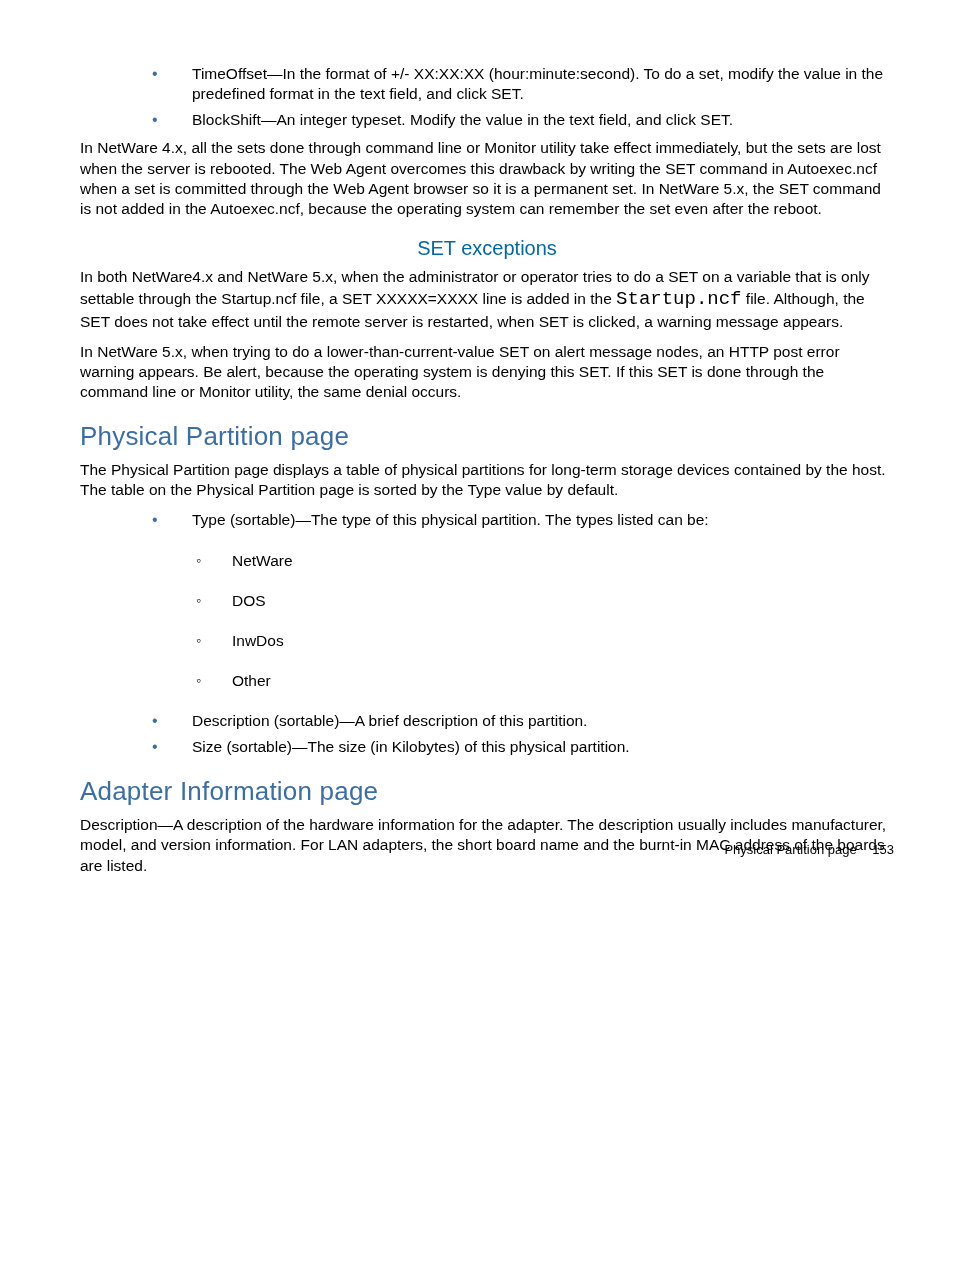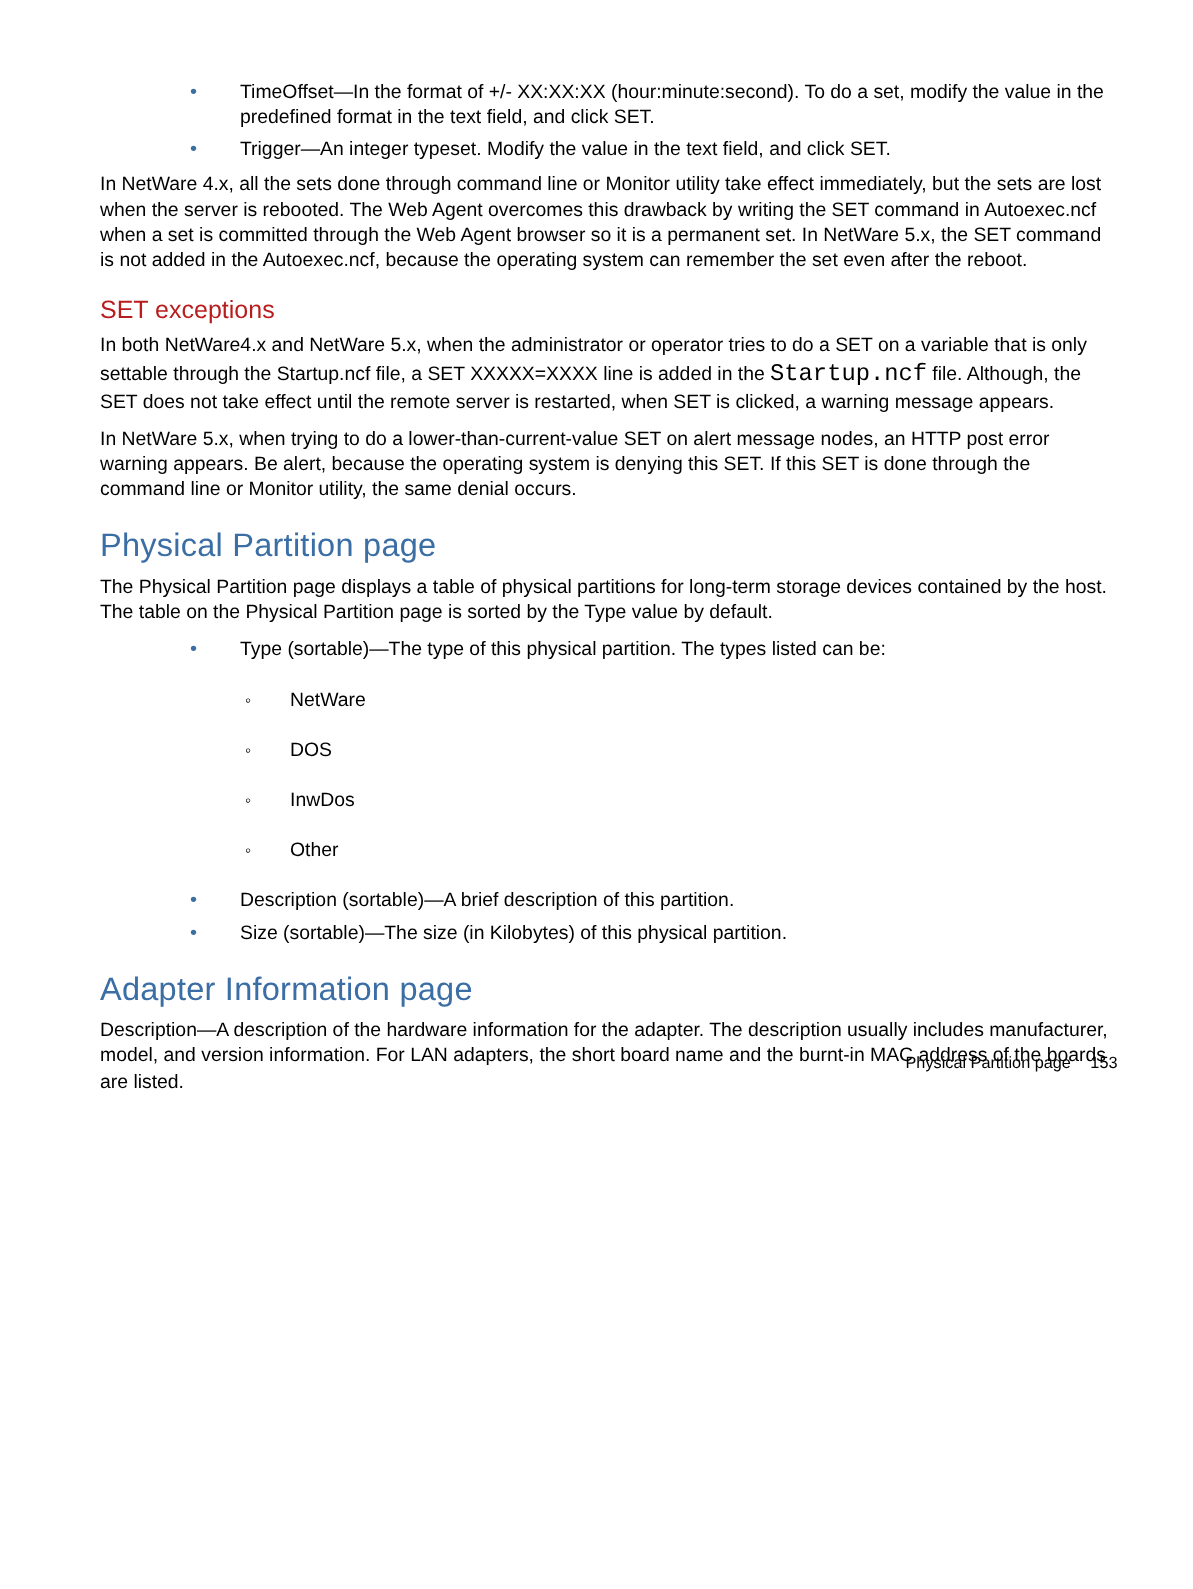--- a/index.html
+++ b/index.html
@@ -70,22 +70,23 @@
     font-weight: 300;
     font-size: 26px;
     color: #3b6ea5;
     margin: 18px 0 6px 0;
     letter-spacing: 0.2px;
   }
   h3.subsection {
     font-family: "Futura", "Century Gothic", "Segoe UI Light", Arial, sans-serif;
     font-weight: 300;
     font-size: 20px;
-    color: #b91c1c;
+    color: #0369a1;
     margin: 16px 0 4px 0;
+    text-align: center;
   }
   .mono {
     font-family: "Courier New", Courier, monospace;
     font-size: 19px;
   }
   .footer {
     position: absolute;
     bottom: 48px;
     right: 60px;
     font-size: 13px;
@@ -95,21 +96,21 @@
     margin-left: 12px;
   }
 </style>
 </head>
 <body>
 
 <div class="page">
 
   <ul class="outer">
     <li>TimeOffset—In the format of +/- XX:XX:XX (hour:minute:second). To do a set, modify the value in the predefined format in the text field, and click SET.</li>
-    <li>Trigger—An integer typeset. Modify the value in the text field, and click SET.</li>
+    <li>BlockShift—An integer typeset. Modify the value in the text field, and click SET.</li>
   </ul>
 
   <p class="body body-indent">In NetWare 4.x, all the sets done through command line or Monitor utility take effect immediately, but the sets are lost when the server is rebooted. The Web Agent overcomes this drawback by writing the SET command in Autoexec.ncf when a set is committed through the Web Agent browser so it is a permanent set. In NetWare 5.x, the SET command is not added in the Autoexec.ncf, because the operating system can remember the set even after the reboot.</p>
 
   <h3 class="subsection">SET exceptions</h3>
   <p class="body body-indent">
     <span>In both NetWare4.x and NetWare 5.x, when the administrator or operator tries to do a SET on a variable that is only settable through the Startup.ncf file, a SET XXXXX=XXXX line is added in the </span><span class="mono">Startup.ncf</span><span> file. Although, the SET does not take effect until the remote server is restarted, when SET is clicked, a warning message appears.</span>
   </p>
   <p class="body body-indent">In NetWare 5.x, when trying to do a lower-than-current-value SET on alert message nodes, an HTTP post error warning appears. Be alert, because the operating system is denying this SET. If this SET is done through the command line or Monitor utility, the same denial occurs.</p>
 

